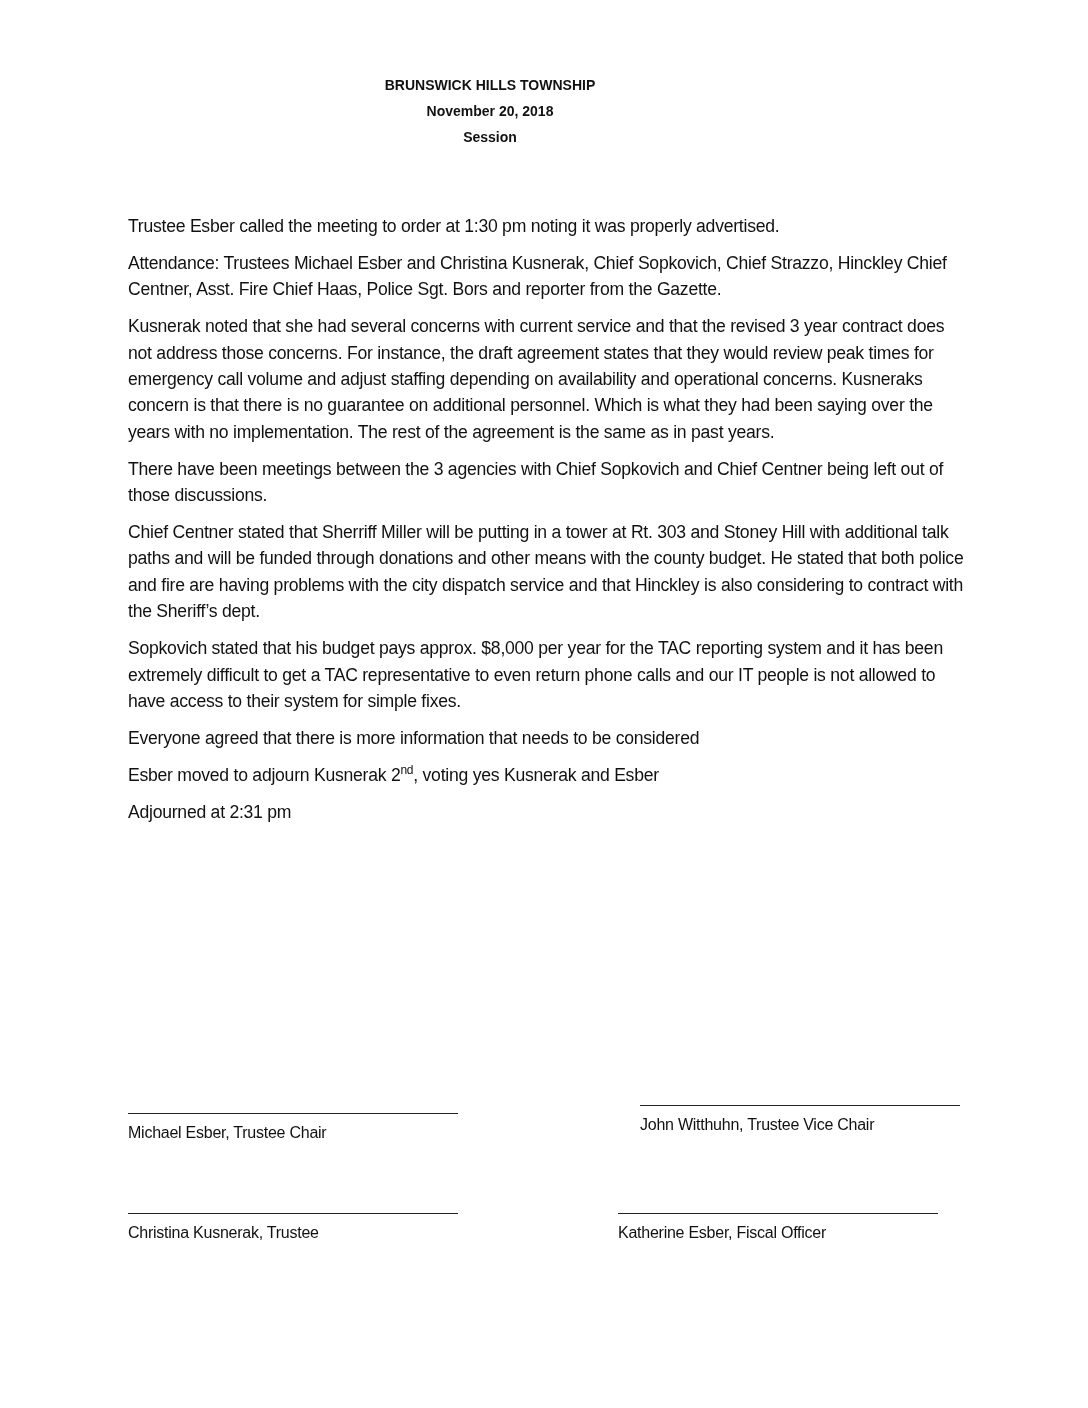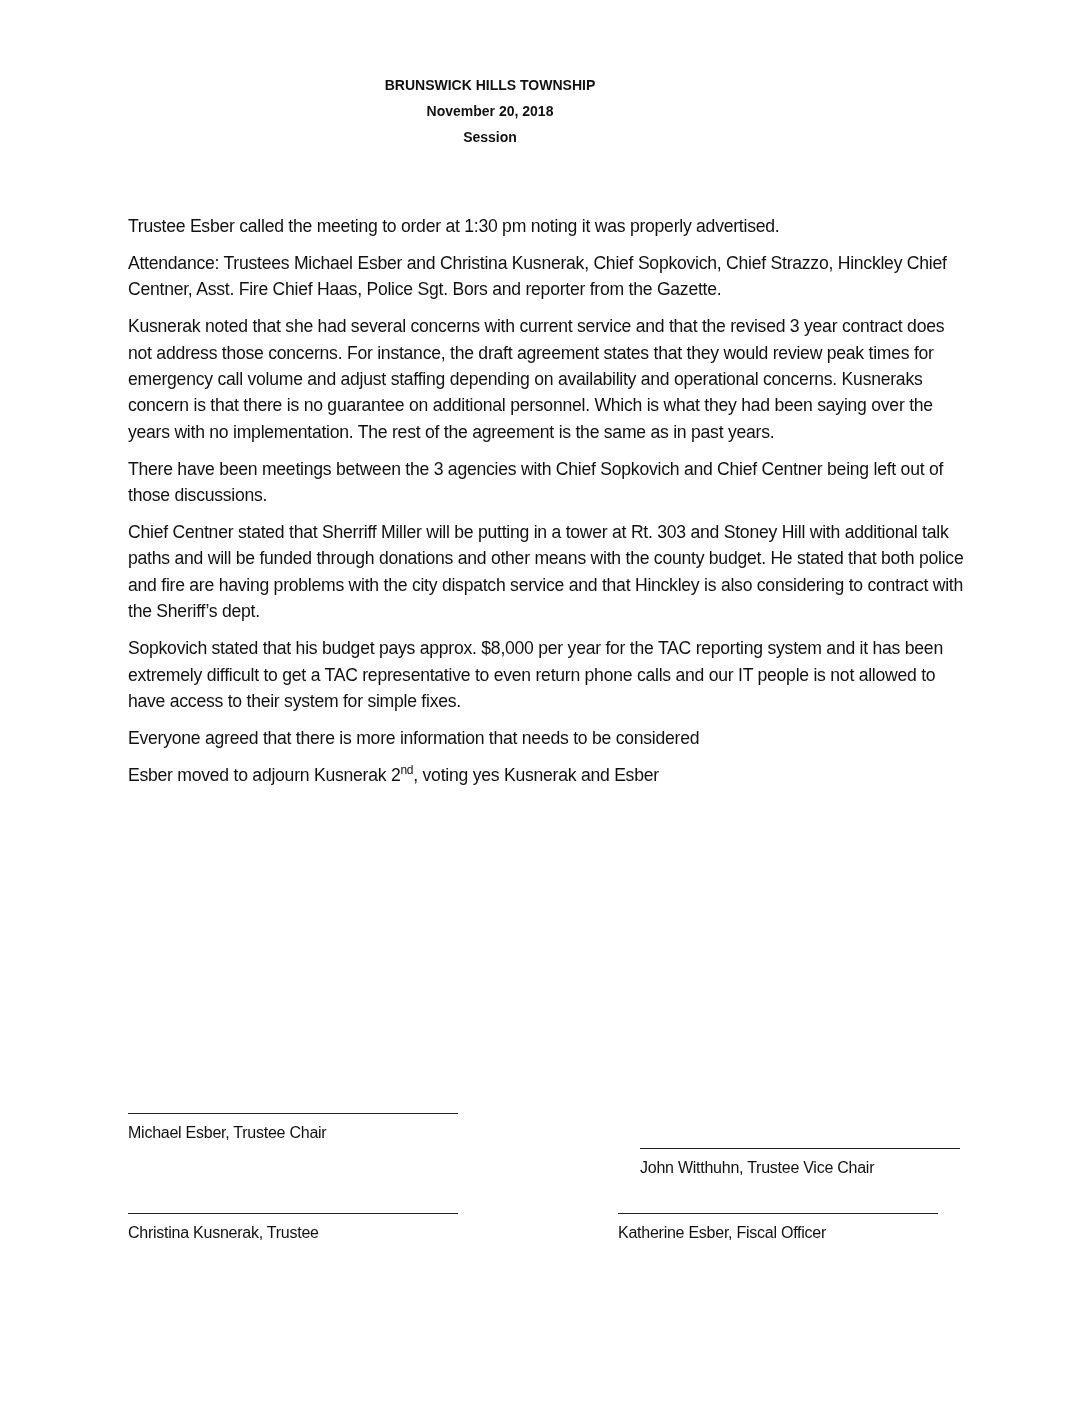--- a/index.html
+++ b/index.html
@@ -51,21 +51,21 @@
       letter-spacing: -0.25px;
     }
     .sig-line {
       width: 330px;
       height: 0;
       border-bottom: 1.3px solid #222;
       margin-bottom: 8px;
     }
     .sig-name { line-height: 22px; }
     .sig1 { left: 128px; top: 1113px; }
-    .sig2 { left: 640px; top: 1148px; }
+    .sig2 { left: 640px; top: 1105px; }
     .sig3 { left: 128px; top: 1213px; }
     .sig4 { left: 618px; top: 1213px; }
     .sig2 .sig-line, .sig4 .sig-line { width: 320px; }
   </style>
 </head>
 <body>
 
 <div class="page">
 
   <div class="header">
@@ -76,20 +76,21 @@
 
   <div class="body">
     <p>Trustee Esber called the meeting to order at 1:30 pm noting it was properly advertised.</p>
     <p>Attendance:  Trustees Michael Esber and Christina Kusnerak, Chief Sopkovich, Chief Strazzo, Hinckley Chief Centner, Asst. Fire Chief Haas, Police Sgt. Bors and reporter from the Gazette.</p>
     <p>Kusnerak noted that she had several concerns with current service and that the revised 3 year contract does not address those concerns.  For instance, the draft agreement states that they would review peak times for emergency call volume and adjust staffing depending on availability and operational concerns.  Kusneraks concern is that there is no guarantee on additional personnel.  Which is what they had been saying over the years with no implementation.  The rest of the agreement is the same as in past years.</p>
     <p>There have been meetings between the 3 agencies with Chief Sopkovich and Chief Centner being left out of those discussions.</p>
     <p>Chief Centner stated that Sherriff Miller will be putting in a tower at Rt. 303 and Stoney Hill with additional talk paths and will be funded through donations and other means with the county budget.  He stated that both police and fire are having problems with the city dispatch service and that Hinckley is also considering to contract with the Sheriff’s dept.</p>
     <p>Sopkovich stated that his budget pays approx. $8,000 per year for the TAC reporting system and it has been extremely difficult to get a TAC representative to even return phone calls and our IT people is not allowed to have access to their system for simple fixes.</p>
     <p>Everyone agreed that there is more information that needs to be considered</p>
     <p><span>Esber moved to adjourn Kusnerak 2</span><sup>nd</sup><span>, voting yes Kusnerak and Esber</span></p>
+    <p>Adjourned at 2:31 pm</p>
   </div>
 
   <div class="sig sig1">
     <div class="sig-line"></div>
     <div class="sig-name">Michael Esber, Trustee Chair</div>
   </div>
   <div class="sig sig2">
     <div class="sig-line"></div>
     <div class="sig-name">John Witthuhn, Trustee Vice Chair</div>
   </div>

